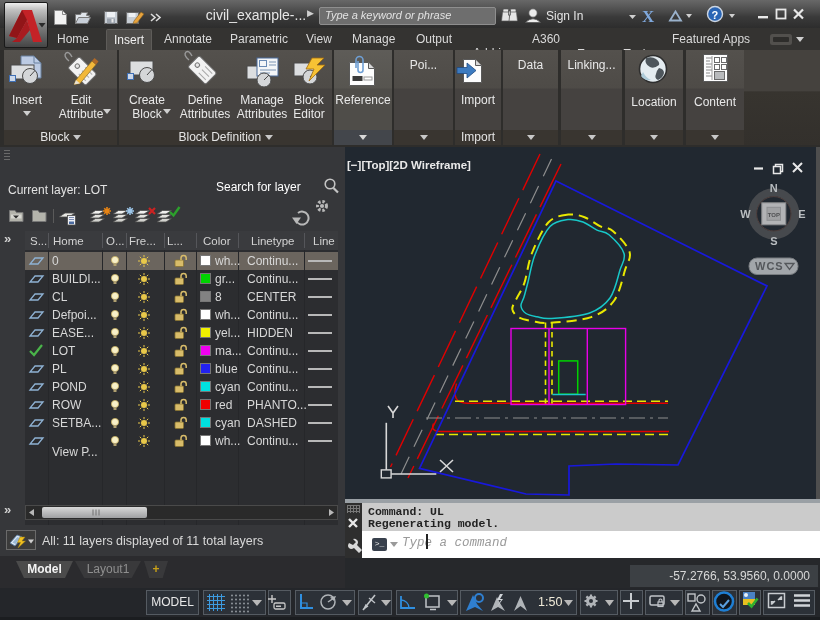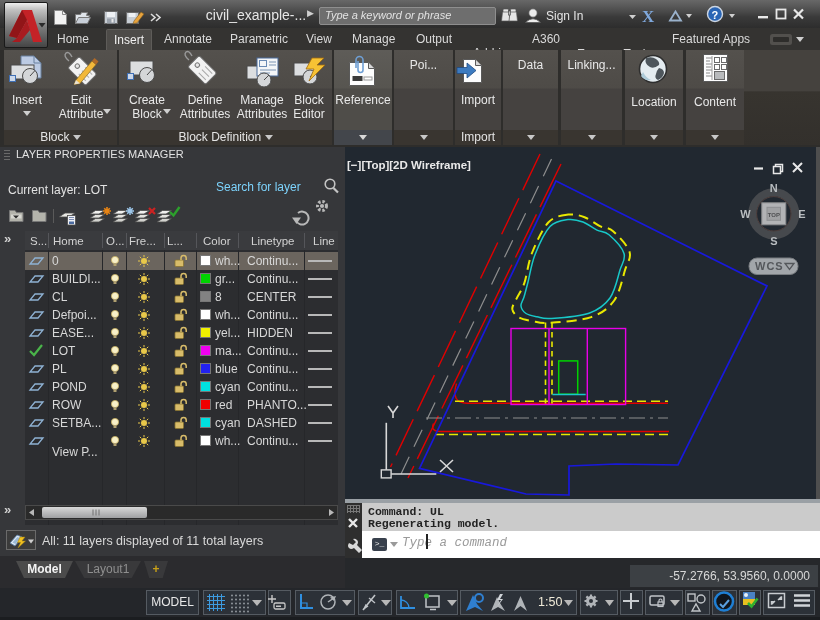--- a/index.html
+++ b/index.html
@@ -256,23 +256,22 @@
   <rect x="714.5" y="7.5" width="5" height="5" fill="none" stroke="#6a6a6a"></rect>
   <rect x="721.5" y="7.5" width="5" height="5" fill="none" stroke="#6a6a6a"></rect>
   <rect x="714.5" y="14.5" width="5" height="5" fill="none" stroke="#6a6a6a"></rect>
   <rect x="721.5" y="14.5" width="5" height="5" fill="none" stroke="#6a6a6a"></rect>
   <rect x="714.5" y="21.5" width="10" height="8" fill="#b8babc" stroke="#6a6a6a"></rect>
 </svg>
 </div>
 <div class="abs" id="palette">
   <div class="abs" style="left:4px;top:3px;width:6px;height:12px;
     background:repeating-linear-gradient(180deg,#6a6a6a 0,#6a6a6a 1px,transparent 1px,transparent 3px);"></div>
-  <div class="abs" id="pal-title">LAYER PROPERTIES MANAGER</div>
   <div class="abs" style="left:8px;top:36px;color:#e2e2e2;font-size:12px;">Current layer: LOT</div>
-  <div class="abs" style="left:216px;top:33px;color:#7dd3fc;font-size:12px;">Search for layer</div>
+  <div class="abs" style="left:216px;top:33px;color:#ffffff;font-size:12px;">Search for layer</div>
   <div class="abs" id="pal-hdr" style="left:25px;top:84px;width:313px;height:19px;background:#3a3b3e;border-bottom:1px solid #2a2a2c;">
       <div class="abs" style="left:23px;top:2px;width:1px;height:15px;background:#55565a;"></div>
       <div class="abs" style="left:76.5px;top:2px;width:1px;height:15px;background:#55565a;"></div>
       <div class="abs" style="left:100.5px;top:2px;width:1px;height:15px;background:#55565a;"></div>
       <div class="abs" style="left:138.5px;top:2px;width:1px;height:15px;background:#55565a;"></div>
       <div class="abs" style="left:170.5px;top:2px;width:1px;height:15px;background:#55565a;"></div>
       <div class="abs" style="left:213px;top:2px;width:1px;height:15px;background:#55565a;"></div>
       <div class="abs" style="left:279px;top:2px;width:1px;height:15px;background:#55565a;"></div>
     </div>
   <div class="hdr" style="left:30px;top:88px;">S...</div>

